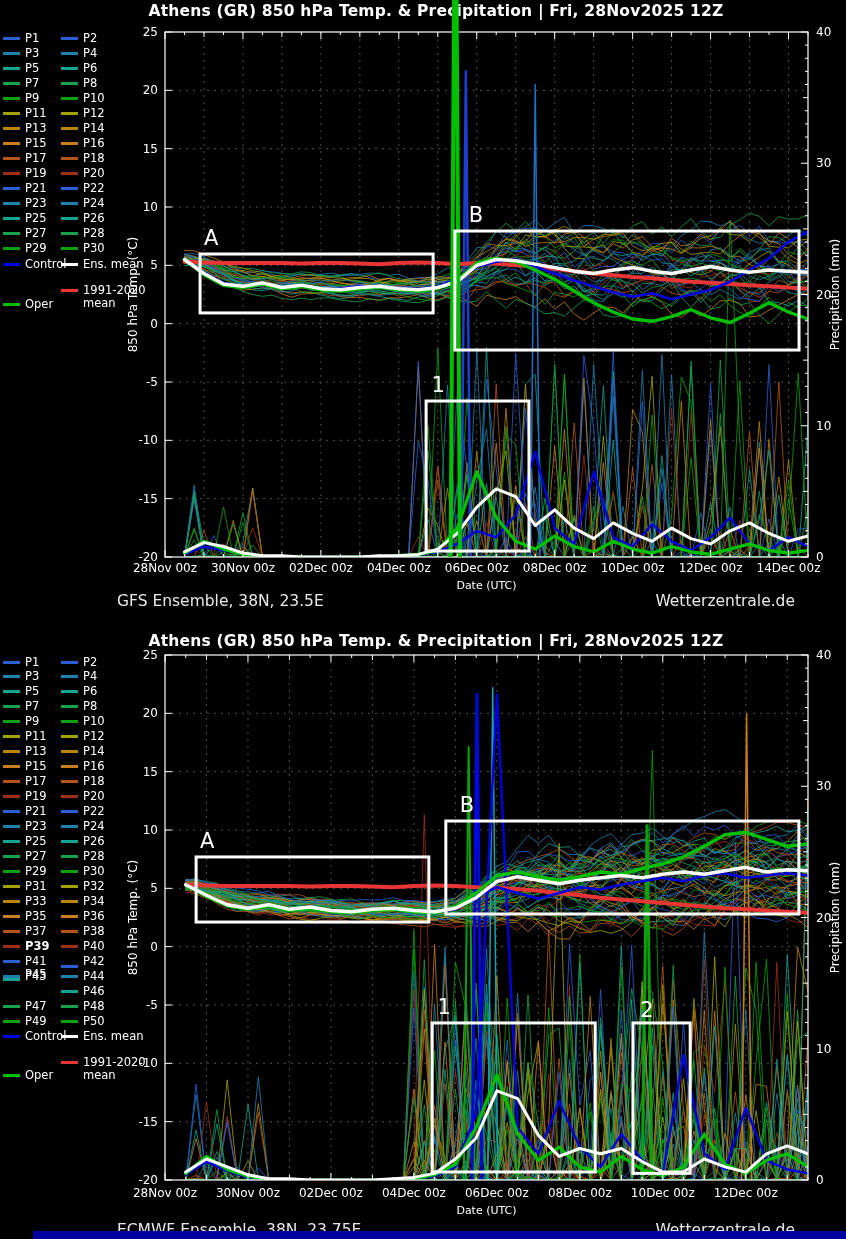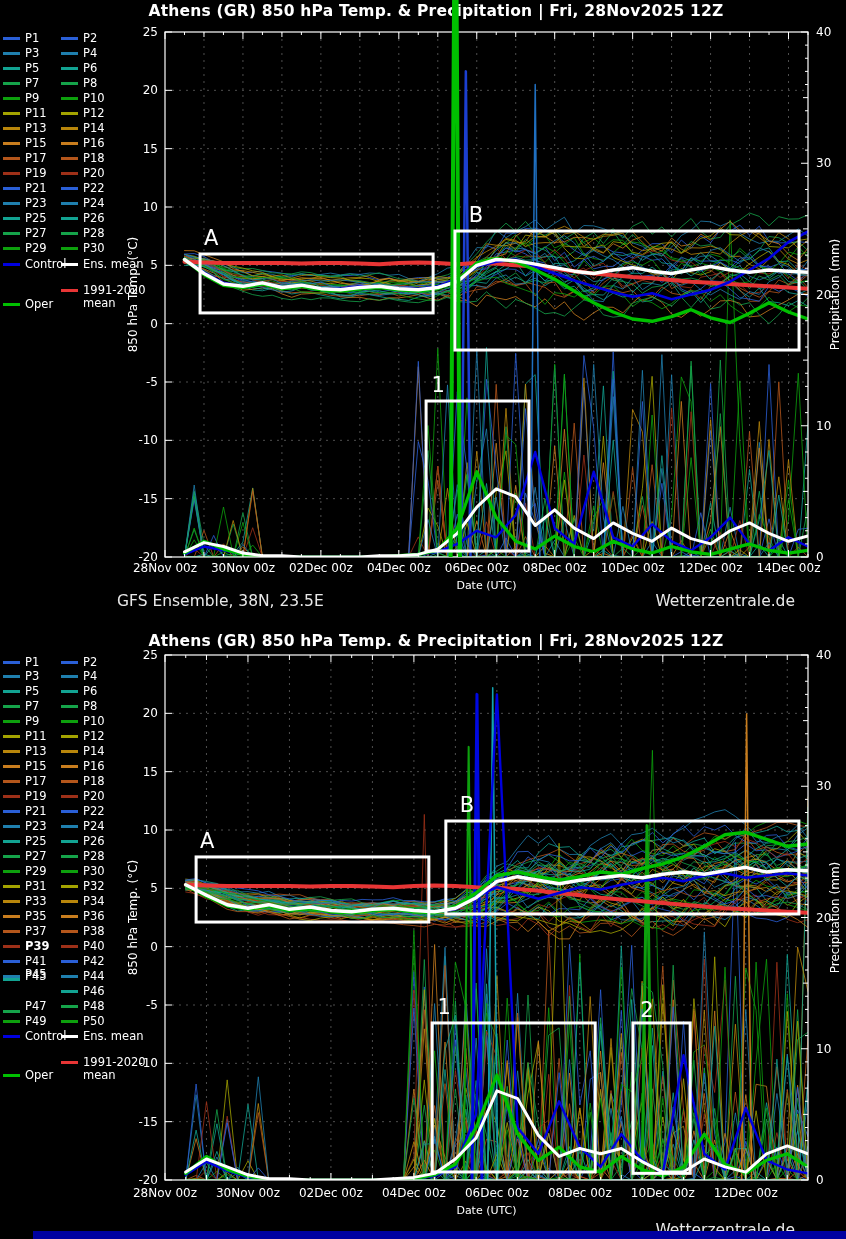--- a/index.html
+++ b/index.html
@@ -605,41 +605,41 @@
           <span class="lb">P39</span>
         </div>
         <div class="lg" style="top: 319.24px; left: 61px;">
           <span class="sw" style="background: rgb(158, 48, 24);"></span>
           <span class="lb">P40</span>
         </div>
         <div class="lg" style="top: 334.2px; left: 3px;">
           <span class="sw" style="background: rgb(42, 95, 214);"></span>
           <span class="lb">P41</span>
         </div>
-        <div class="lg" style="top: 334.2px; left: 61px;">
+        <div class="lg" style="top: 334.2px; left: 61px; align-items: flex-end;">
           <span class="sw" style="background: rgb(42, 95, 214);"></span>
           <span class="lb">P42</span>
         </div>
         <div class="lg" style="top: 349.16px; left: 3px;">
           <span class="sw" style="background: rgb(31, 127, 174);"></span>
           <span class="lb">P43</span>
         </div>
         <div class="lg" style="top: 349.16px; left: 61px;">
           <span class="sw" style="background: rgb(31, 127, 174);"></span>
           <span class="lb">P44</span>
         </div>
         <div class="lg" style="top: 347px; left: 3px; align-items: flex-end;">
           <span class="sw" style="background: rgb(18, 163, 146);"></span>
           <span class="lb">P45</span>
         </div>
         <div class="lg" style="top: 364.12px; left: 61px;">
           <span class="sw" style="background: rgb(18, 163, 146);"></span>
           <span class="lb">P46</span>
         </div>
-        <div class="lg" style="top: 379.08px; left: 3px; align-items: flex-end;">
+        <div class="lg" style="top: 379.08px; left: 3px;">
           <span class="sw" style="background: rgb(21, 163, 74);"></span>
           <span class="lb">P47</span>
         </div>
         <div class="lg" style="top: 379.08px; left: 61px;">
           <span class="sw" style="background: rgb(21, 163, 74);"></span>
           <span class="lb">P48</span>
         </div>
         <div class="lg" style="top: 394.04px; left: 3px;">
           <span class="sw" style="background: rgb(13, 160, 13);"></span>
           <span class="lb">P49</span>
@@ -965,17 +965,18 @@
           <rect x="196.11290322580646" y="236.95" width="232.72451612903228" height="65.10000000000002" fill="none" stroke="#ffffff" stroke-width="3"></rect>
           <text x="207.11290322580646" y="227.95" font-size="21" fill="#ffffff" font-family="DejaVu Sans, sans-serif" text-anchor="middle">A</text>
           <rect x="445.8458064516129" y="201.01666666666668" width="353.0277419354839" height="92.98333333333332" fill="none" stroke="#ffffff" stroke-width="3"></rect>
           <text x="466.8458064516129" y="192.01666666666668" font-size="21" fill="#ffffff" font-family="DejaVu Sans, sans-serif" text-anchor="middle">B</text>
           <rect x="432.1561290322581" y="402.9666666666667" width="163.03161290322572" height="148.98333333333335" fill="none" stroke="#ffffff" stroke-width="3"></rect>
           <text x="444.1561290322581" y="393.9666666666667" font-size="21" fill="#ffffff" font-family="DejaVu Sans, sans-serif" text-anchor="middle">1</text>
           <rect x="632.938064516129" y="402.9666666666667" width="57.24774193548387" height="150.38333333333333" fill="none" stroke="#ffffff" stroke-width="3"></rect>
           <text x="646.938064516129" y="396.9666666666667" font-size="21" fill="#ffffff" font-family="DejaVu Sans, sans-serif" text-anchor="middle">2</text>
         </g>
       </svg>
+    <div class="footer fl">ECMWF Ensemble, 38N, 23.75E</div>
     <div class="footer fr">Wetterzentrale.de</div>
   </section>
 
   <div class="bar" style="background: rgb(0, 0, 160);"></div>
 </div>
 
 </body></html>

